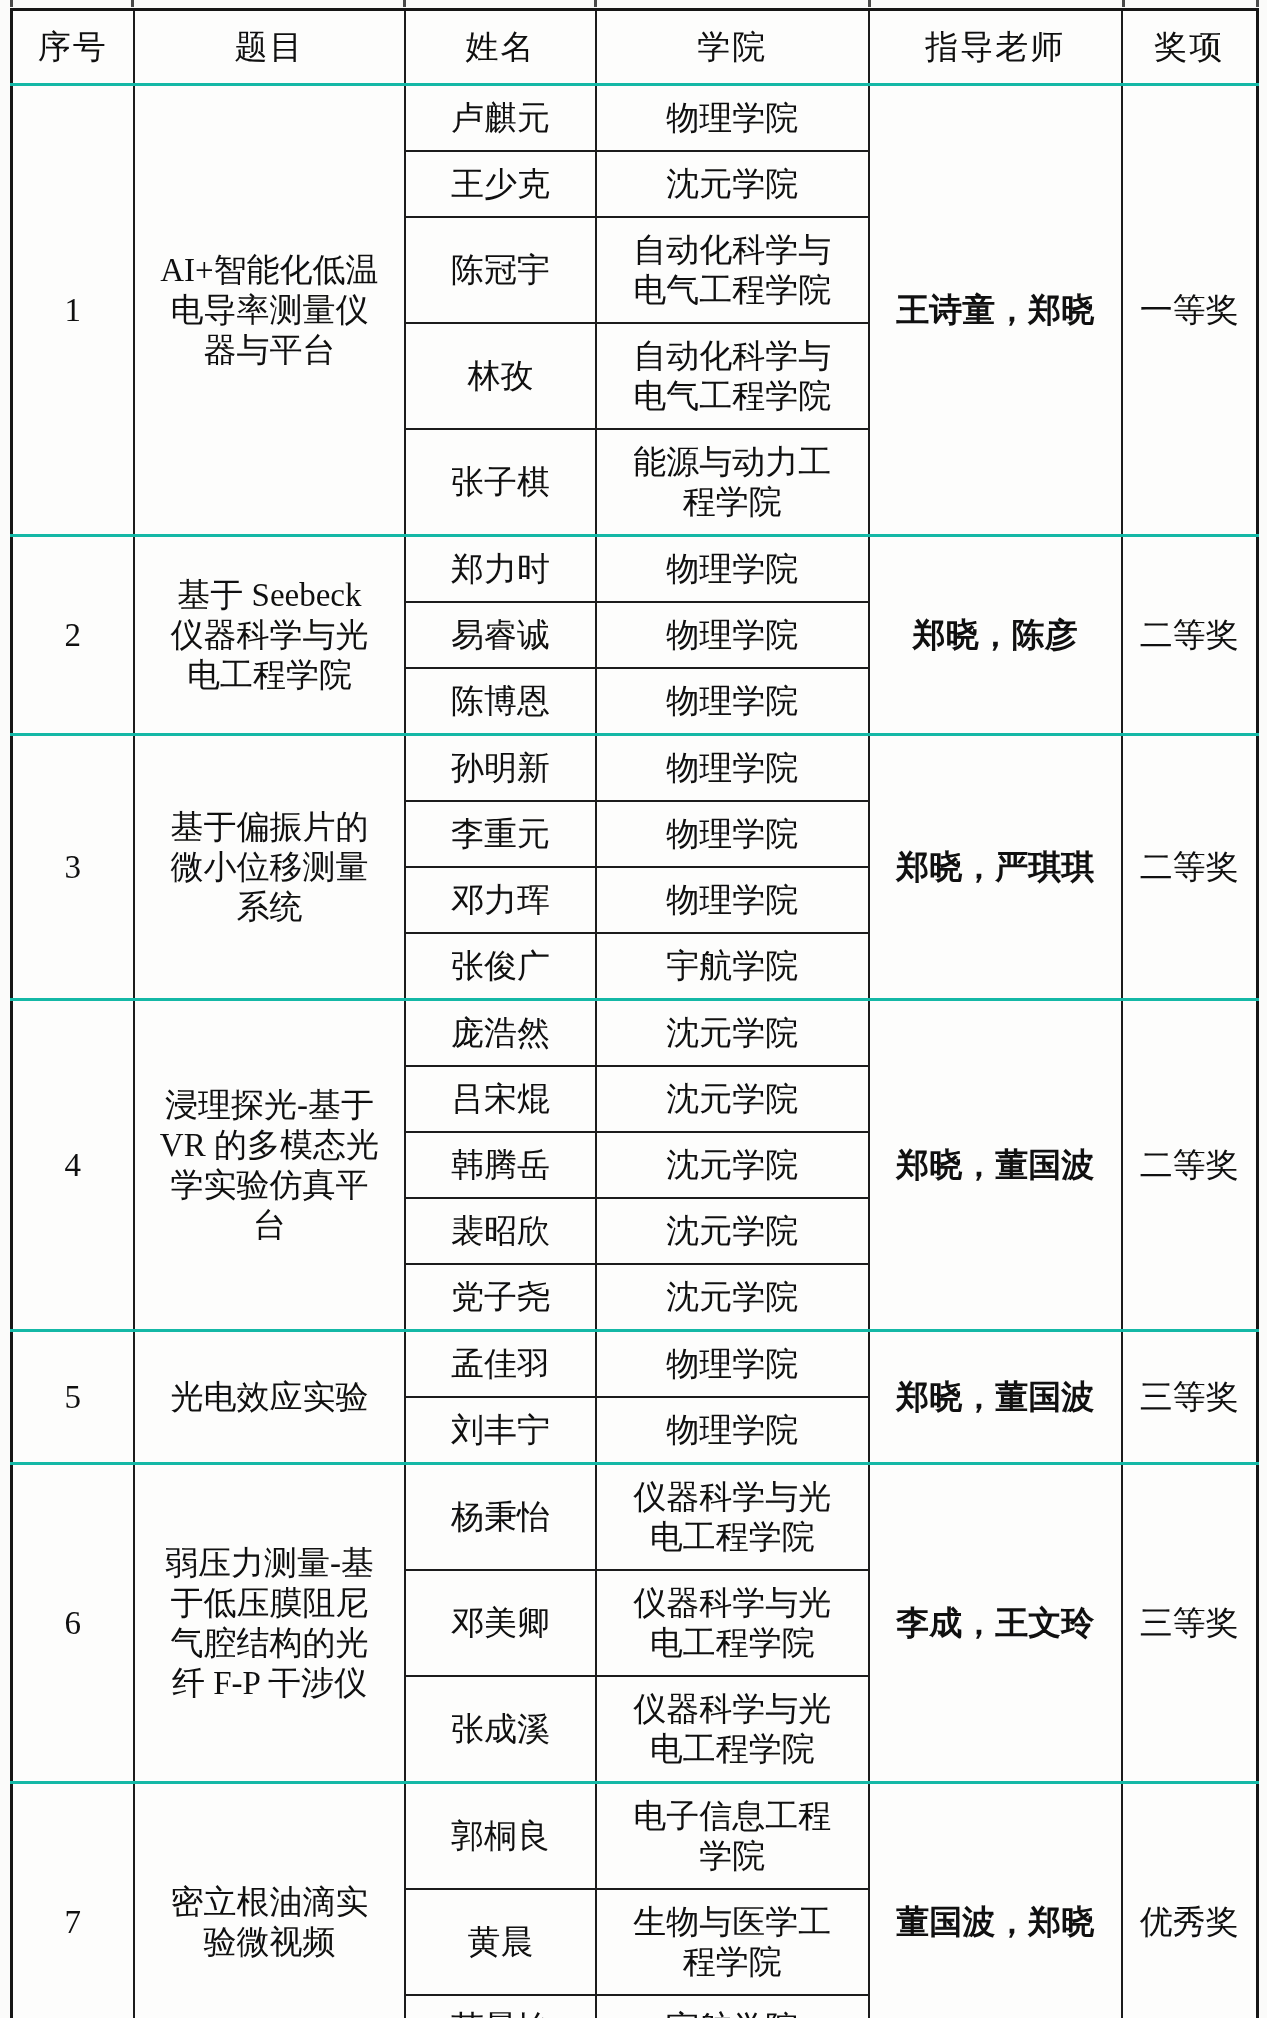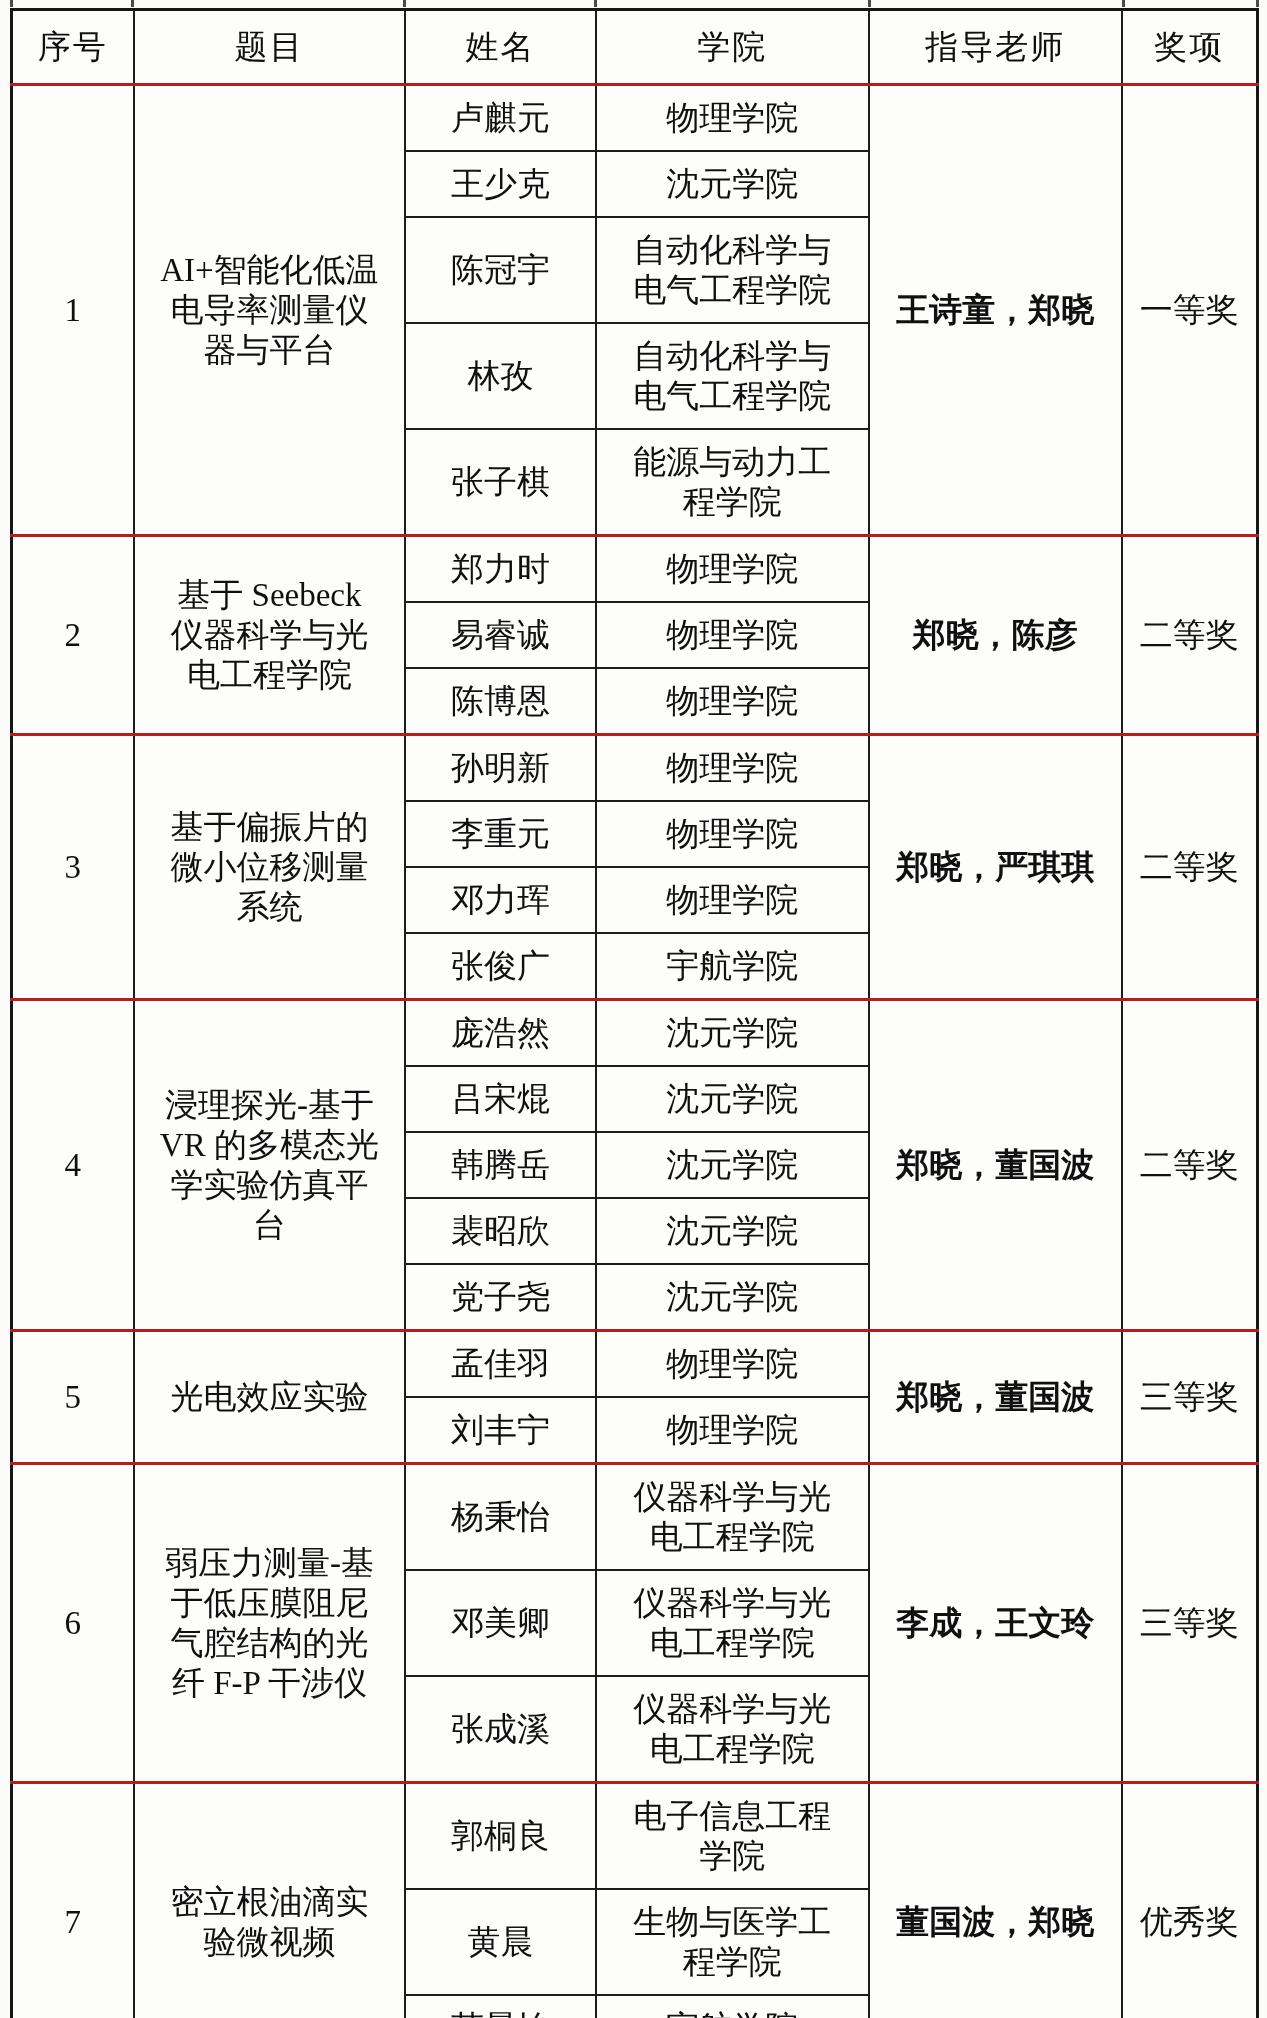--- a/index.html
+++ b/index.html
@@ -49,21 +49,21 @@
     font-size: 33px;
     line-height: 40px;
     font-weight: 400;
     padding: 12px 10px;
     word-break: break-word;
   }
   thead th {
     padding: 16px 8px;
     letter-spacing: 2px;
   }
-  tbody tr.group-start td { border-top: 3px solid #b91c1c; }
+  tbody tr.group-start td { border-top: 3px solid #14b8a6; }
   td.cell-title   { padding: 10px 24px; }
   td.cell-college { padding: 12px 23px; border-radius: 8px; }
   td.cell-name    { padding: 12px 10px; }
   td.cell-advisor { padding: 12px 10px; font-weight: bold; }
   td.cell-serial, td.cell-award { padding: 12px 6px; }
 </style>
 </head>
 <body>
 
 <div class="page">

